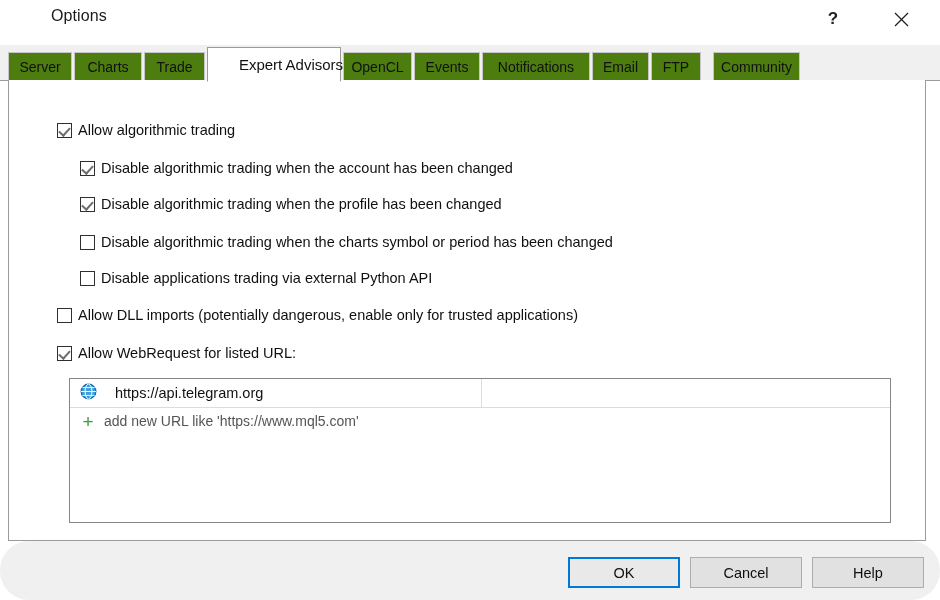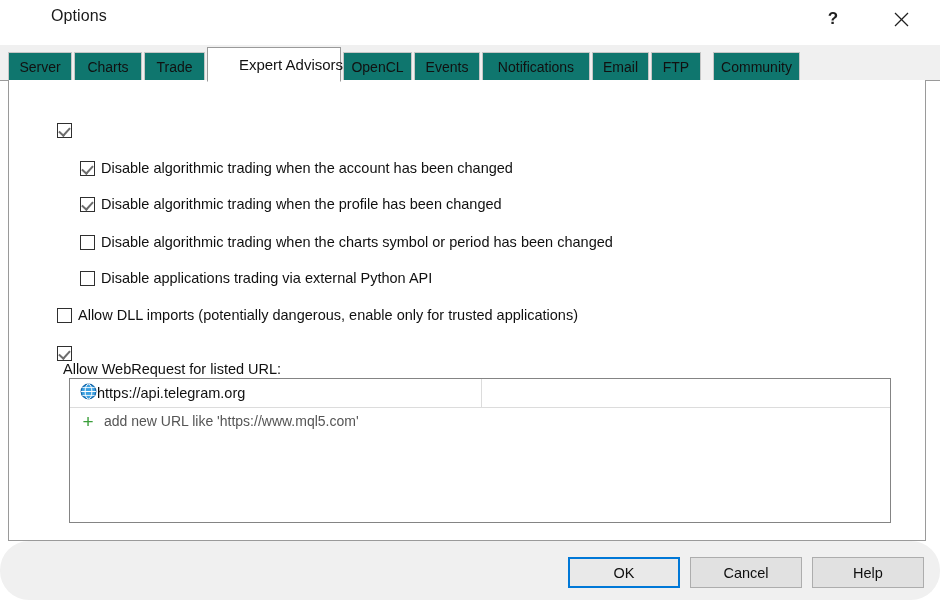--- a/index.html
+++ b/index.html
@@ -56,21 +56,21 @@
     content:"";
     position:absolute;
     left:0; right:0; bottom:0;
     height:1px;
     background:#9a9a9a;
   }
   .tab {
     position: absolute;
     top: 7px;
     height: 29px;
-    background: #0f766e;
+    background: #4d7c0f;
     border: 1px solid #c6c6c6;
     border-bottom: none;
     box-sizing: border-box;
     display: flex;
     align-items: center;
     justify-content: center;
     font-size: 14px;
     color: #111;
     padding: 0 9px;
     white-space: nowrap;
@@ -151,21 +151,21 @@
     left: 411px; top: 0;
     width: 1px; height: 29px;
     background: #dcdcdc;
   }
   .globe {
     margin-left: 10px;
     flex: 0 0 auto;
     display:block;
   }
   #url-text {
-    margin-left: 0;
+    margin-left: 18px;
     font-size: 14.5px;
     color: #111;
   }
   #add-row {
     position: absolute;
     left: 0; top: 29px;
     width: 100%; height: 26px;
     display: flex;
     align-items: center;
   }
@@ -261,20 +261,21 @@
     </div>
   <div class="tab" style="left:713px;width:87px;">
     <span>Community</span>
     </div>
 </div>
 
 <div id="content">
 
   <div class="cb-row" style="left:48px;top:42px;">
     <span class="cbox checked"></span>
+    <span class="cb-label">Allow algorithmic trading</span>
   </div>
 
   <div class="cb-row" style="left:71px;top:80px;">
     <span class="cbox checked"></span>
     <span class="cb-label">Disable algorithmic trading when the account has been changed</span>
   </div>
 
   <div class="cb-row" style="left:71px;top:116px;">
     <span class="cbox checked"></span>
     <span class="cb-label">Disable algorithmic trading when the profile has been changed</span>
@@ -288,21 +289,21 @@
   <div class="cb-row" style="left:71px;top:190px;">
     <span class="cbox"></span>
     <span class="cb-label">Disable applications trading via external Python API</span>
   </div>
 
   <div class="cb-row" style="left:48px;top:227px;">
     <span class="cbox"></span>
     <span class="cb-label">Allow DLL imports (potentially dangerous, enable only for trusted applications)</span>
   </div>
 
-  <div class="cb-row" style="left:48px;top:265px;flex-direction:column;">
+  <div class="cb-row" style="left:48px;top:265px;">
     <span class="cbox checked"></span>
     <span class="cb-label">Allow WebRequest for listed URL:</span>
   </div>
 
   <div id="urlbox" style="left:60px;top:298px;">
 
     <div id="url-row">
       <span class="globe">
         <svg width="17" height="17" viewBox="0 0 17 17" aria-hidden="true">
           <circle cx="8.5" cy="8.5" r="7.4" fill="#3a9fe0" stroke="#1565a8" stroke-width="1.1"></circle>

